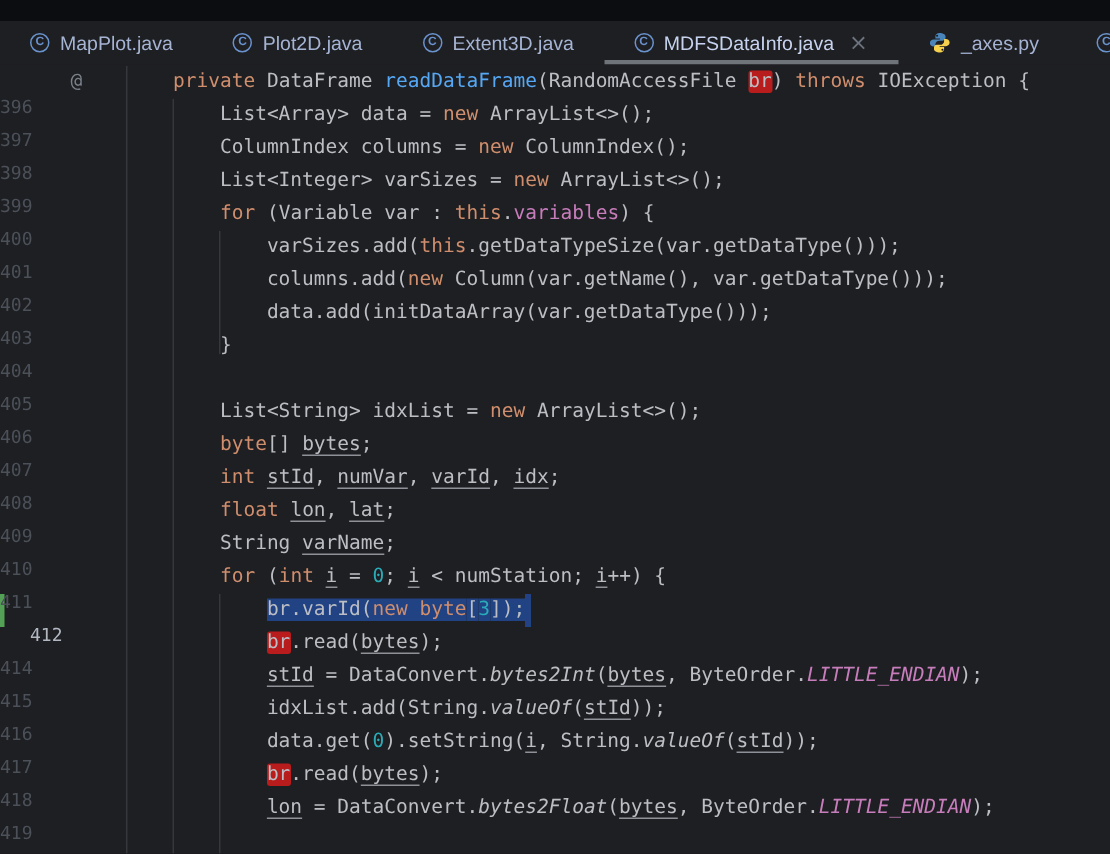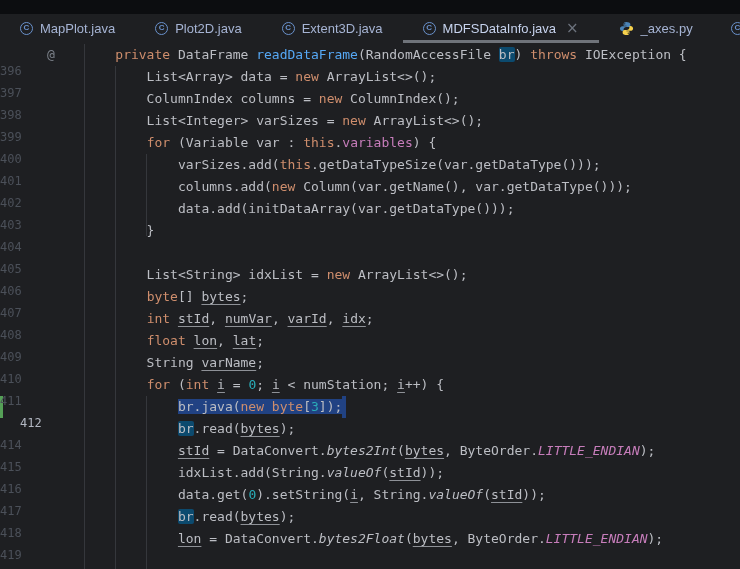--- a/index.html
+++ b/index.html
@@ -64,21 +64,21 @@
     position:absolute;left:84px;top:0;height:22px;white-space:pre;
     font:13px/22px "DejaVu Sans Mono",monospace;color:#bcbec4;
   }
   .tok-k{color:#cf8e6d;}
   .tok-m{color:#56a8f5;}
   .tok-n{color:#2aacb8;}
   .tok-f{color:#c77dbb;}
   .tok-c{color:#c77dbb;font-style:italic;}
   .tok-s{font-style:italic;margin-top:27px;}
   .tok-v{text-decoration:underline;text-decoration-thickness:1px;text-underline-offset:3px;text-decoration-color:#8e9197;}
-  .tok-h{background:#0c4a6e;border-radius:2px;}
+  .tok-h{background:#b91c1c;border-radius:2px;}
   .sel{background:#214283;}
   .sel-tail{display:inline-block;width:4px;height:22px;vertical-align:top;background:#214283;}
 </style>
 </head>
 <body>
 
 <div class="top-strip"></div>
 
 <div class="tabbar">
 
@@ -177,21 +177,21 @@
       <div class="row">
         <span class="lnum">410</span>
         <span class="code"><span class="tok-p">        String </span><span class="tok-v">varName</span><span class="tok-p">;</span></span>
       </div>
       <div class="row">
         <span class="lnum">411</span>
         <span class="code"><span class="tok-p">        </span><span class="tok-k">for</span><span class="tok-p"> (</span><span class="tok-k">int</span><span class="tok-p"> </span><span class="tok-v">i</span><span class="tok-p"> = </span><span class="tok-n">0</span><span class="tok-p">; </span><span class="tok-v">i</span><span class="tok-p"> &lt; numStation; </span><span class="tok-v">i</span><span class="tok-p">++) {</span></span>
       </div>
       <div class="row current">
         <span class="lnum">412</span>
-        <span class="code"><span class="tok-p">            </span><span class="tok-p sel">br.java(</span><span class="tok-k sel">new</span><span class="tok-p sel"> </span><span class="tok-k sel">byte</span><span class="tok-p sel">[</span><span class="tok-n sel">3</span><span class="tok-p sel">]);</span><span class="sel-tail"></span></span>
+        <span class="code"><span class="tok-p">            </span><span class="tok-p sel">br.varId(</span><span class="tok-k sel">new</span><span class="tok-p sel"> </span><span class="tok-k sel">byte</span><span class="tok-p sel">[</span><span class="tok-n sel">3</span><span class="tok-p sel">]);</span><span class="sel-tail"></span></span>
       </div>
       <div class="row">
         <span class="lnum">414</span>
         <span class="code"><span class="tok-p">            </span><span class="tok-h">br</span><span class="tok-p">.read(</span><span class="tok-v">bytes</span><span class="tok-p">);</span></span>
       </div>
       <div class="row">
         <span class="lnum">415</span>
         <span class="code"><span class="tok-p">            </span><span class="tok-v">stId</span><span class="tok-p"> = DataConvert.</span><span class="tok-s">bytes2Int</span><span class="tok-p">(</span><span class="tok-v">bytes</span><span class="tok-p">, ByteOrder.</span><span class="tok-c">LITTLE_ENDIAN</span><span class="tok-p">);</span></span>
       </div>
       <div class="row">

